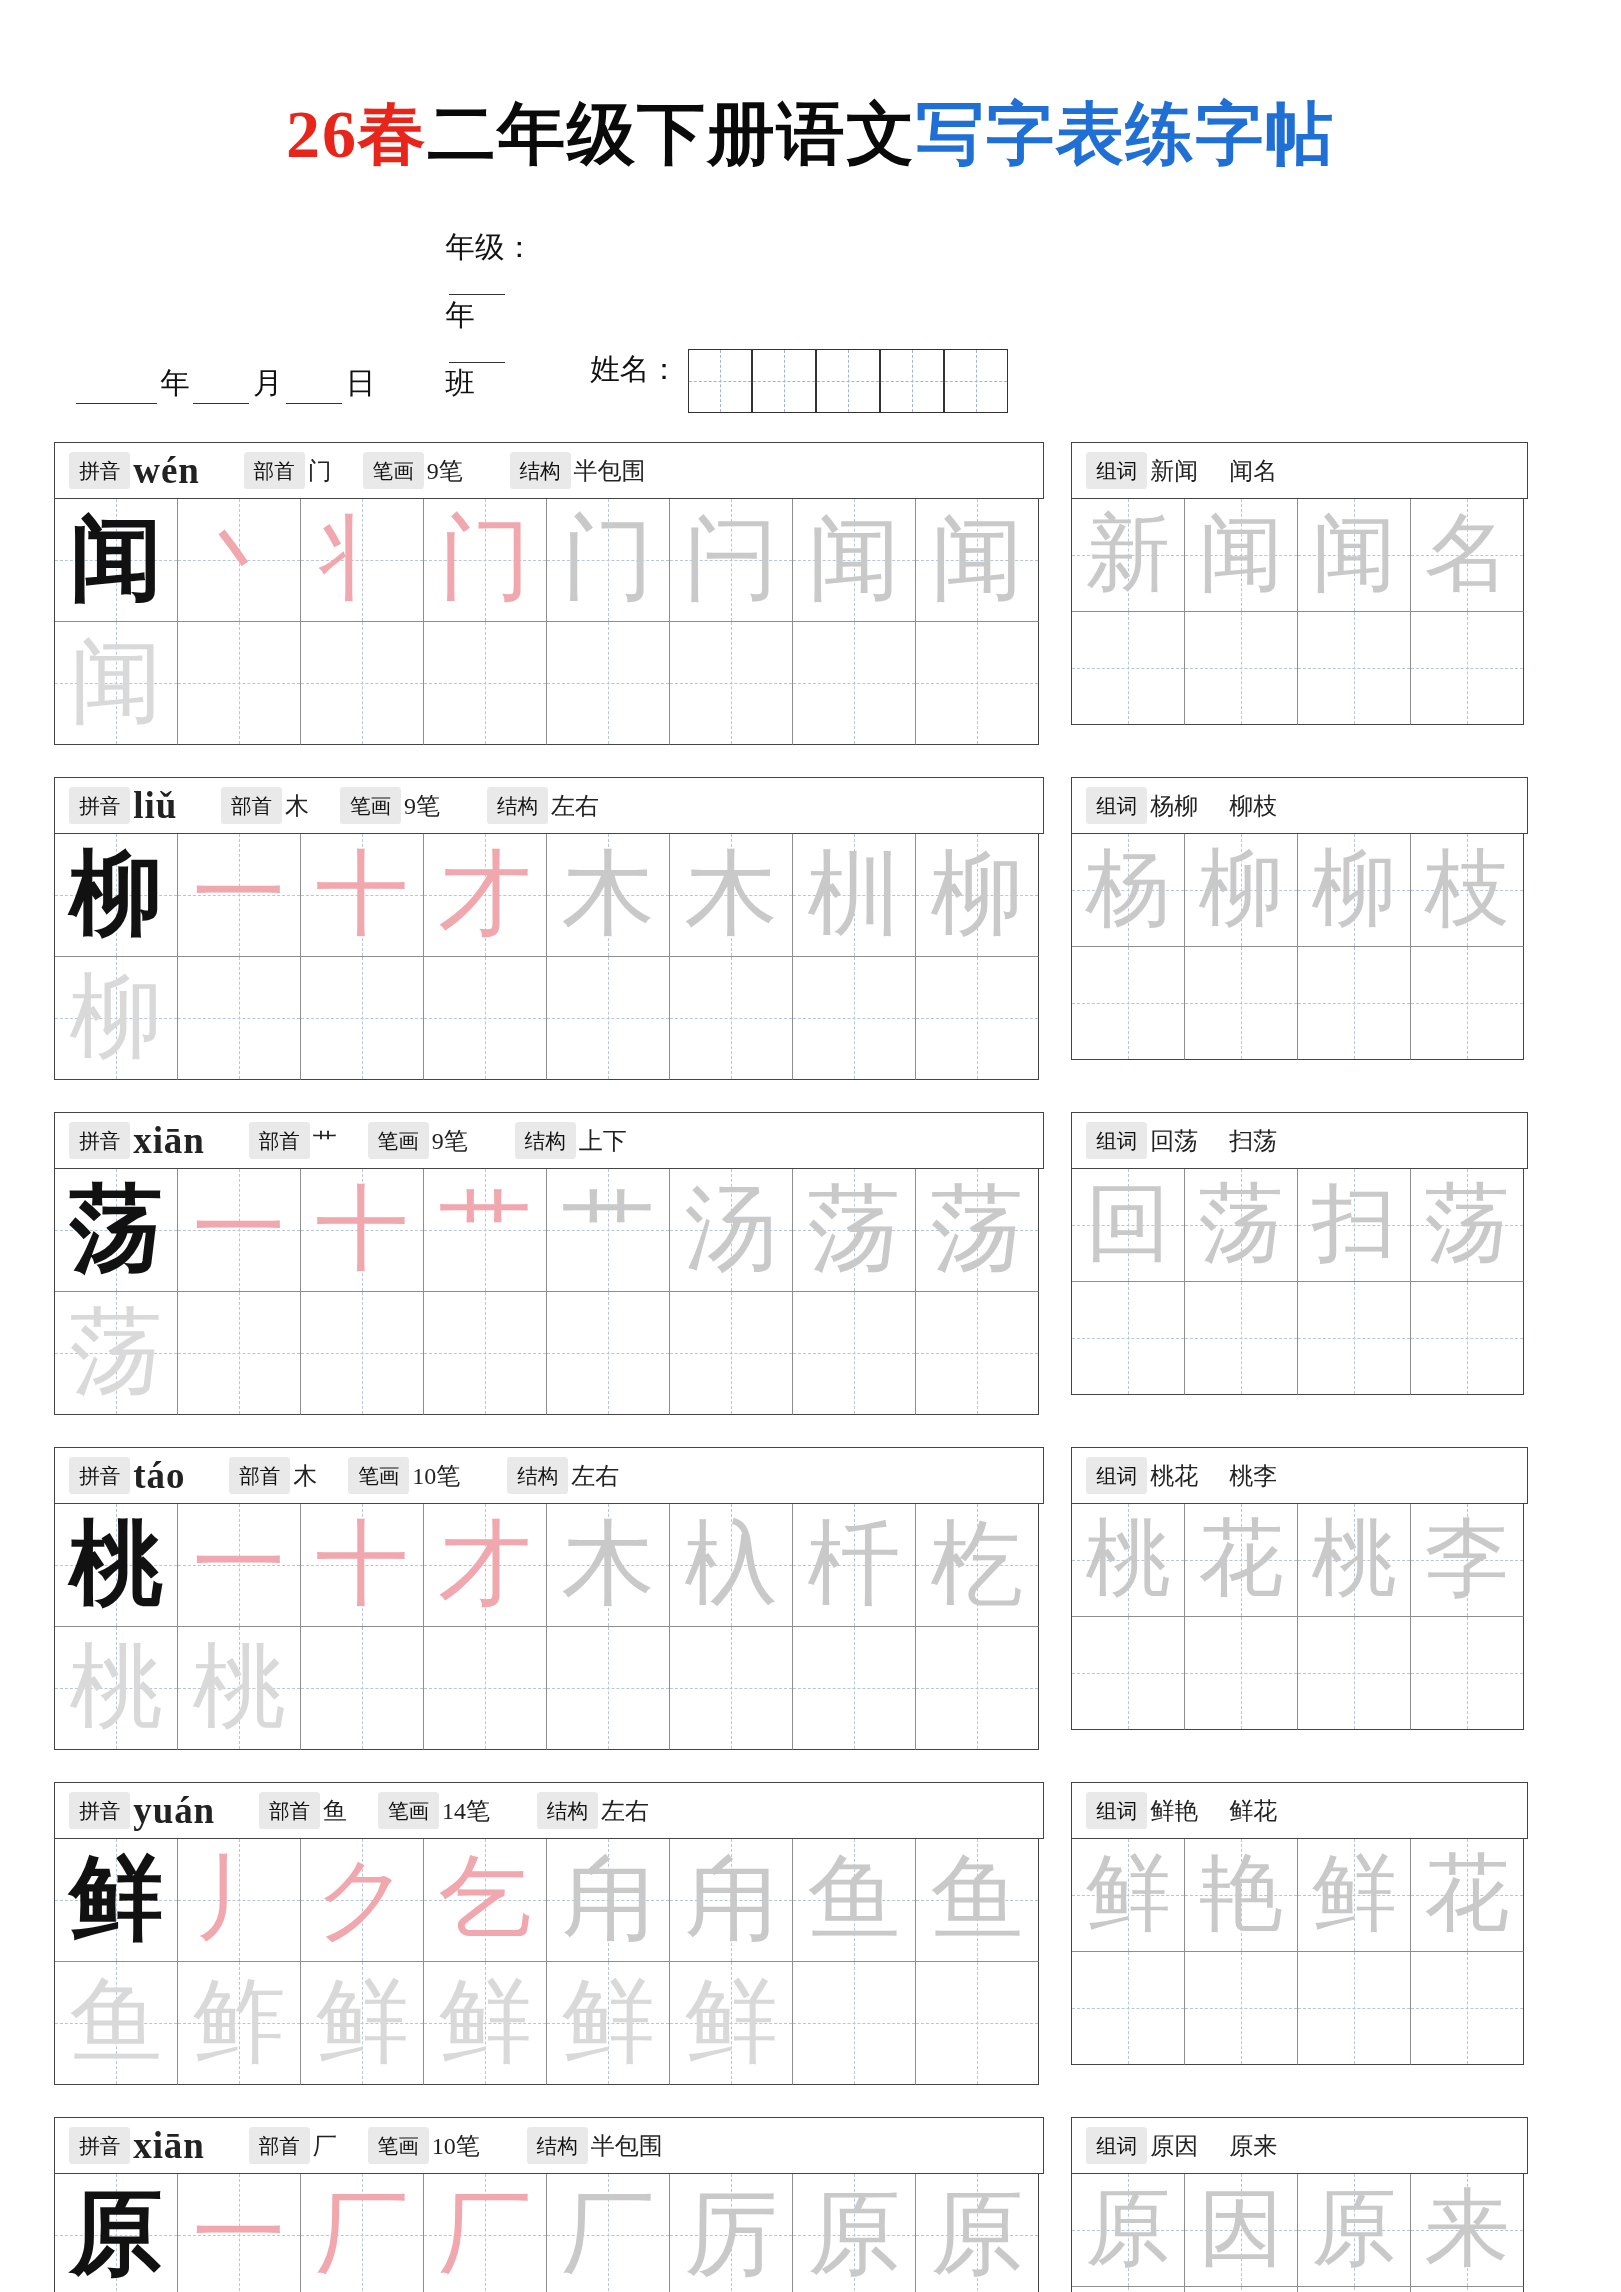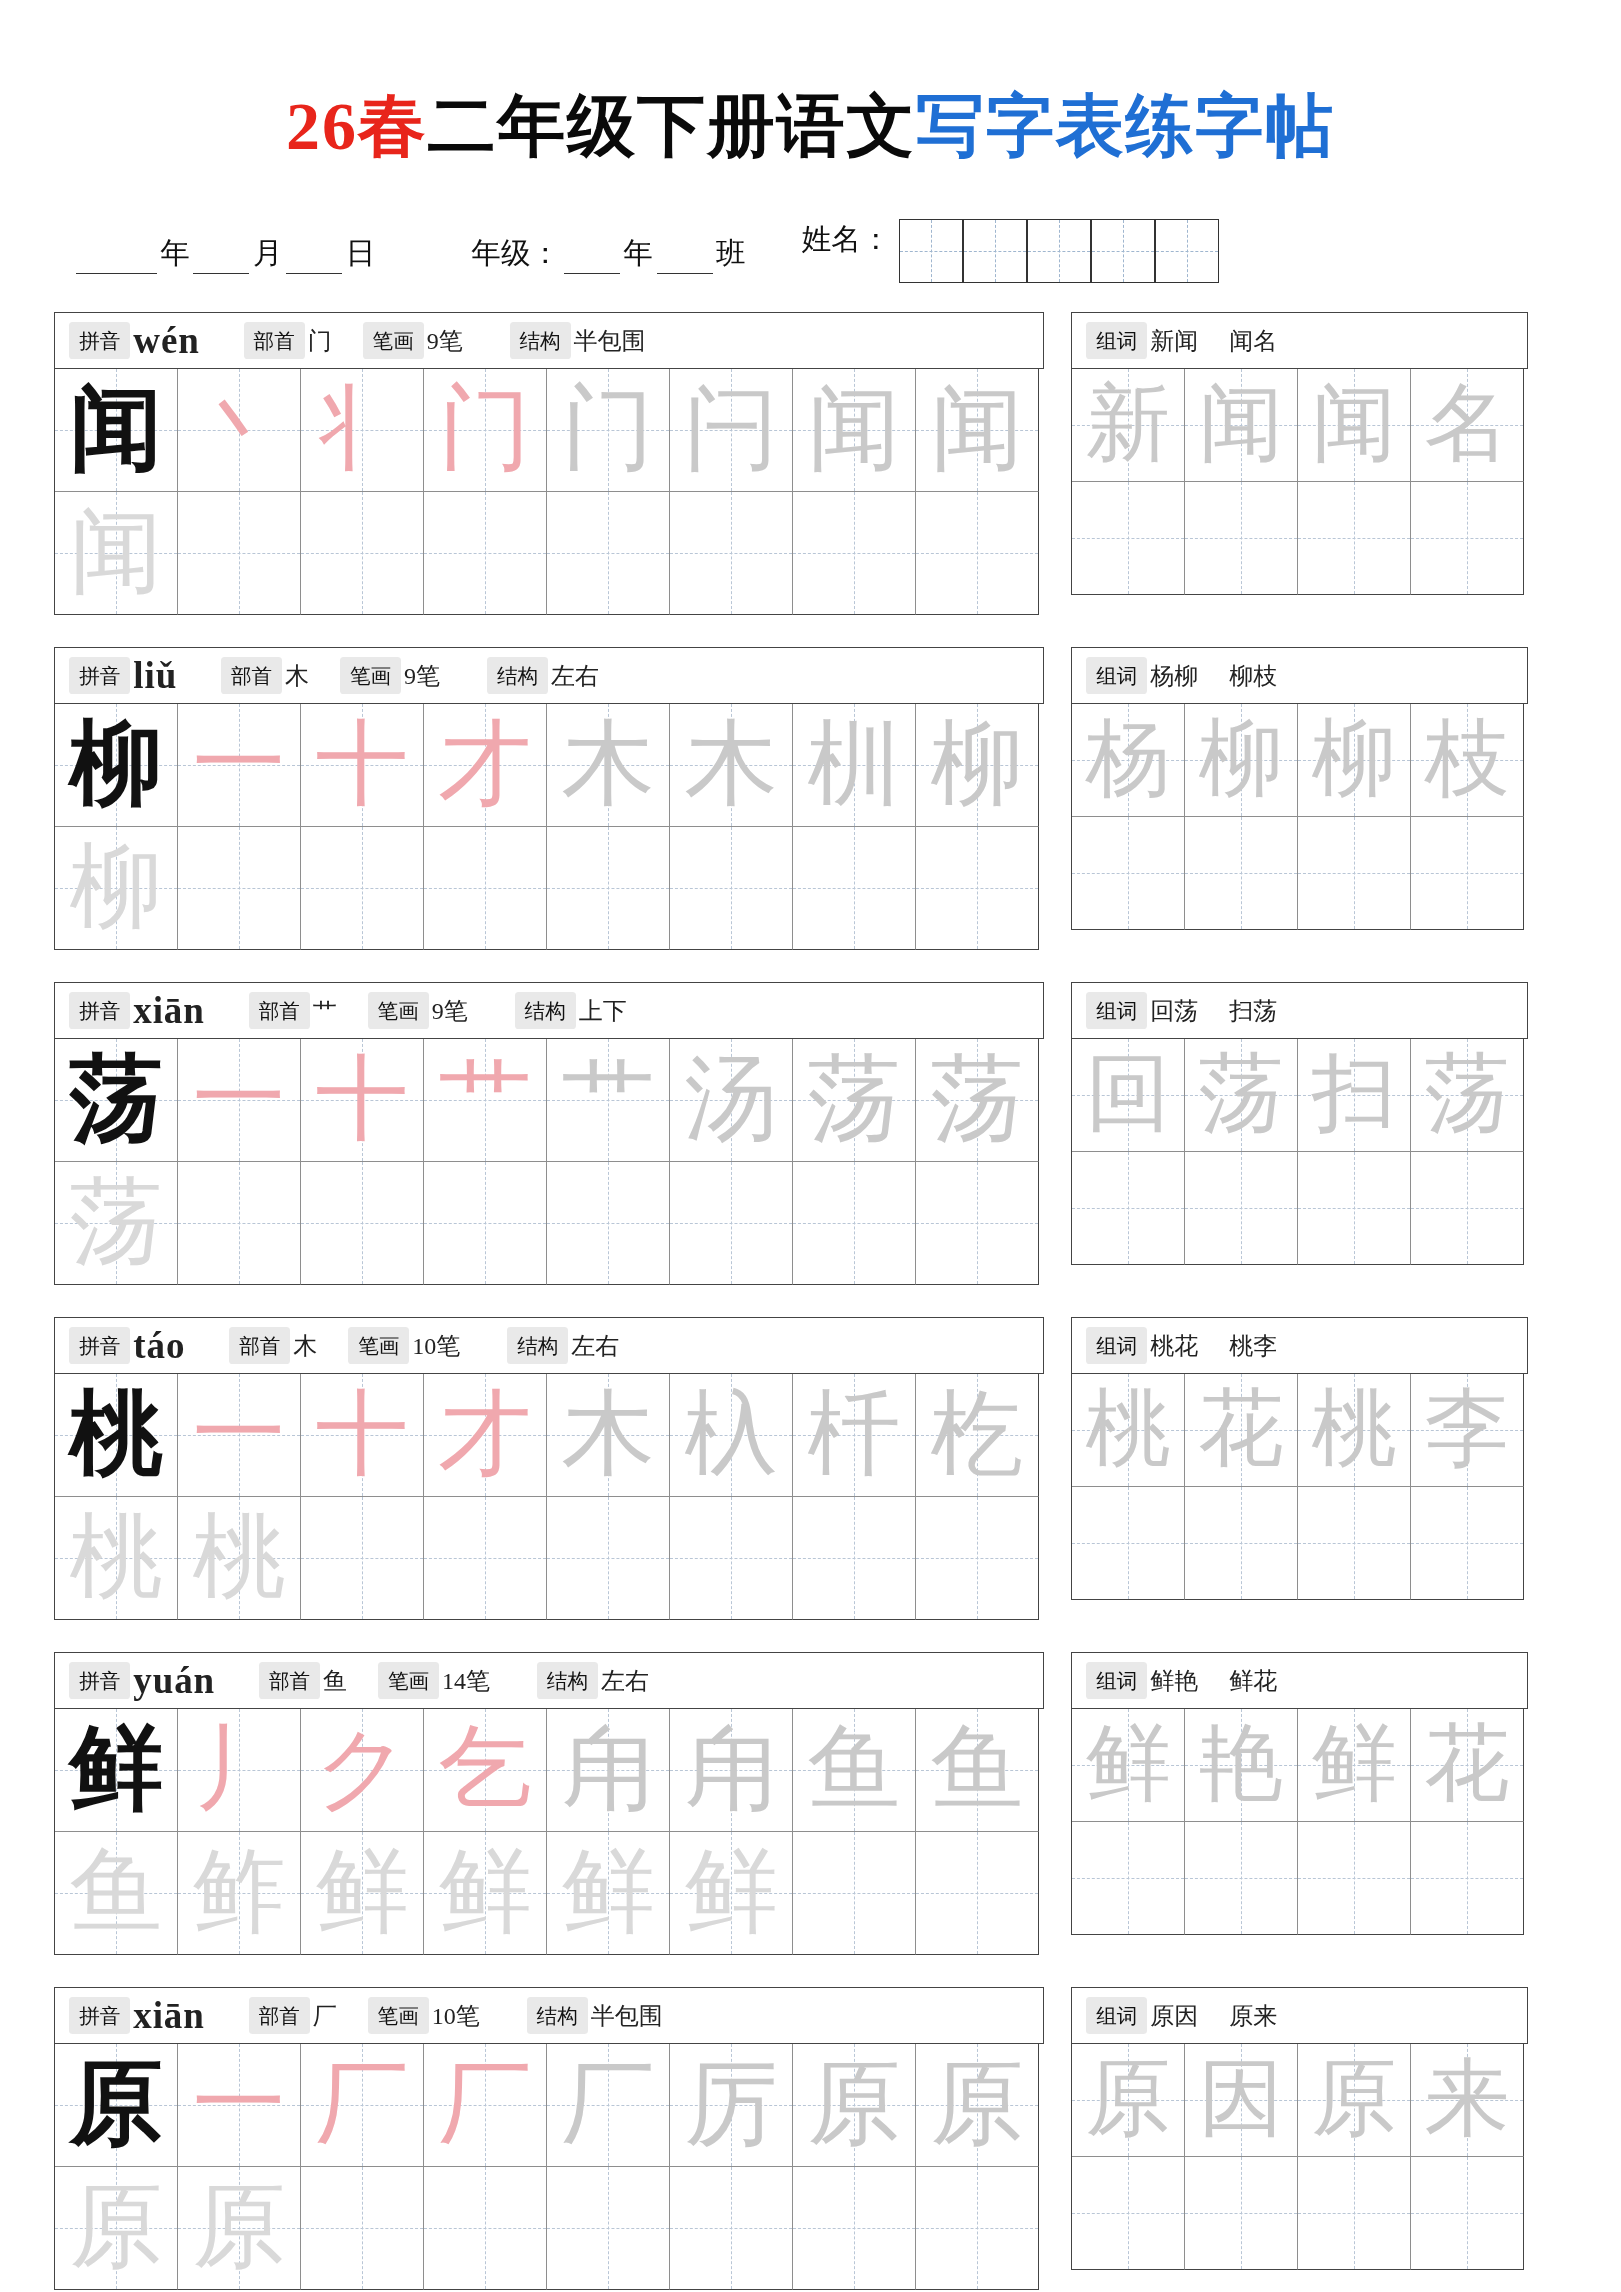--- a/index.html
+++ b/index.html
@@ -8,21 +8,21 @@
     width: 1621px;
     height: 2293px;
     background: #ffffff;
     font-family: "Liberation Sans", sans-serif;
     color: #222;
   }
   .page {
     position: relative;
     width: 1621px;
     height: 2293px;
-    padding: 0 54px;
+    padding: 8px 54px;
     border-radius: 21px;
   }
   
   .title {
     text-align: center;
     padding-top: 81px;
     font-family: "Liberation Serif", serif;
     font-weight: bold;
     font-size: 68px;
     letter-spacing: 1.8px;
@@ -38,21 +38,21 @@
     align-items: flex-end;
     margin-top: 47px;
     padding: 0 18px;
     font-family: "Liberation Serif", serif;
     font-size: 29.6px;
     color: #111;
   }
   .date-group { display: flex; align-items: flex-end; white-space: nowrap; }
   .blank-lg { display:inline-block; width:81px; border-bottom:1.8px solid #333; height:27px; margin:0 3.6px;}
   .blank-md { display:inline-block; width:56px; border-bottom:1.8px solid #333; height:27px; margin:0 3.6px;}
-  .grade-group { display:flex; align-items:flex-end; white-space:nowrap; margin-left: 96px; }
+  .grade-group { display:flex; white-space:nowrap; margin-left: 70px; flex-direction: column; }
   .name-group { display:flex; align-items:flex-start; white-space:nowrap; margin-left: 56px; }
   .name-boxes { display:flex; margin-left: 9px; align-self:flex-end; margin-bottom:-9px; }
   .name-cell {
     width: 64px; height: 64px;
     border: 1.8px solid #333;
     border-left-width: 0.9px;
     position: relative;
   }
   .name-cell:first-child { border-left-width: 1.8px; }
   .name-cell::before, .name-cell::after {

